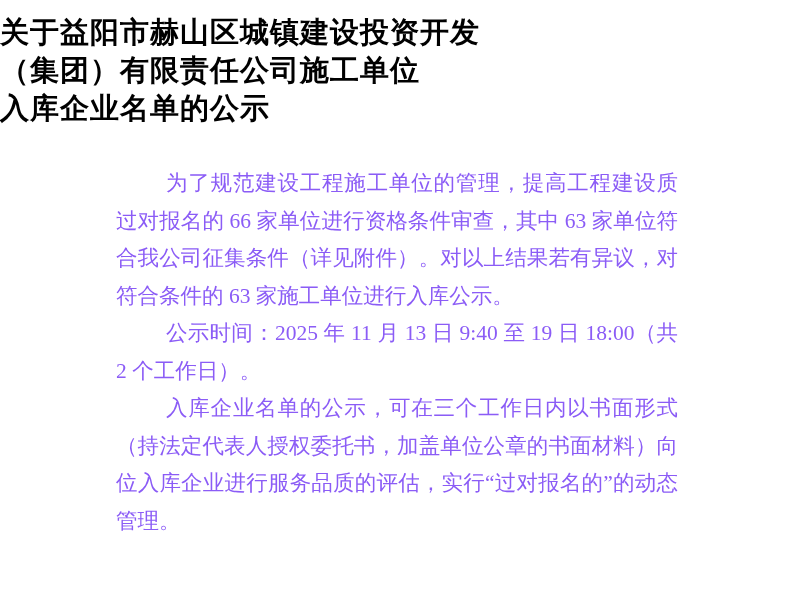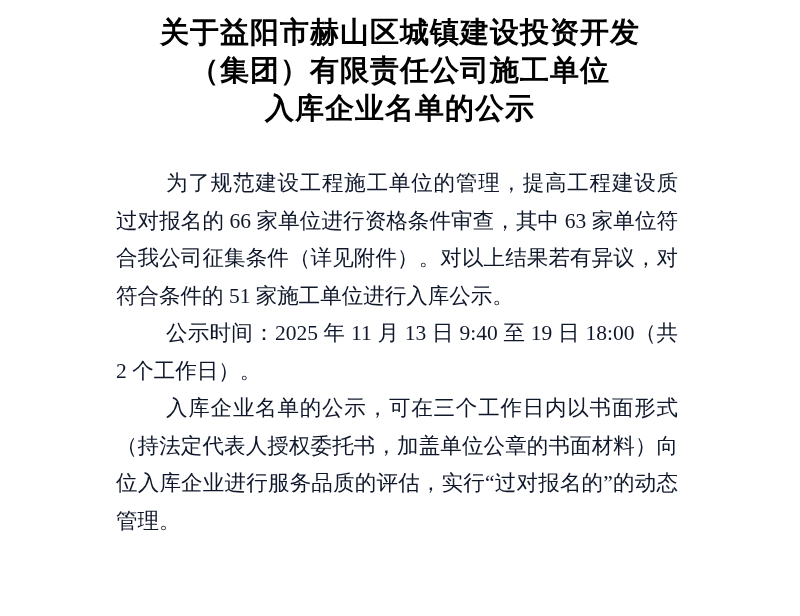--- a/index.html
+++ b/index.html
@@ -10,37 +10,36 @@
     position: relative;
     width: 800px;
     height: 616px;
     background: #ffffff;
     color: #000000;
     overflow: hidden;
   }
   .title {
     margin: 0;
     padding-top: 13px;
-    text-align: center;
     font-family: "Liberation Sans", "DejaVu Sans", sans-serif;
     font-weight: 700;
     font-size: 29px;
     line-height: 38px;
     letter-spacing: 1px;
   }
   .title-line {
     display: block;
   }
   .doc-body {
     margin-top: 38px;
     margin-left: 116px;
     width: 562px;
     font-family: "Liberation Serif", "DejaVu Serif", serif;
     font-size: 21.5px;
-    color: #0f172a;
+    color: #8b5cf6;
   }
   .para {
     margin: 0;
     padding: 0;
   }
   .line {
     display: block;
     height: 37.5px;
     line-height: 37.5px;
     white-space: nowrap;
@@ -67,21 +66,21 @@
     <span class="title-line">（集团）有限责任公司施工单位</span>
     <span class="title-line">入库企业名单的公示</span>
   </h1>
 
   <div class="doc-body">
 
     <p class="para">
       <span class="line indent">为了规范建设工程施工单位的管理，提高工程建设质</span>
       <span class="line">过对报名的 66 家单位进行资格条件审查，其中 63 家单位符</span>
       <span class="line">合我公司征集条件（详见附件）。对以上结果若有异议，对</span>
-      <span class="line p-last">符合条件的 51 家施工单位进行入库公示。</span>
+      <span class="line p-last">符合条件的 63 家施工单位进行入库公示。</span>
     </p>
 
     <p class="para">
       <span class="line indent">公示时间：2025 年 11 月 13 日 9:40 至 19 日 18:00（共</span>
       <span class="line p-last">2 个工作日）。</span>
     </p>
 
     <p class="para">
       <span class="line indent">入库企业名单的公示，可在三个工作日内以书面形式</span>
       <span class="line">（持法定代表人授权委托书，加盖单位公章的书面材料）向</span>

